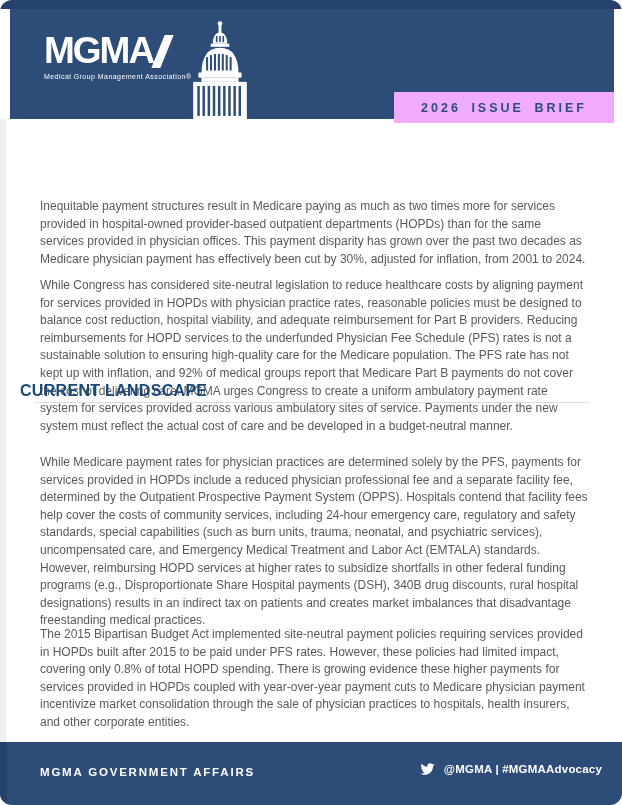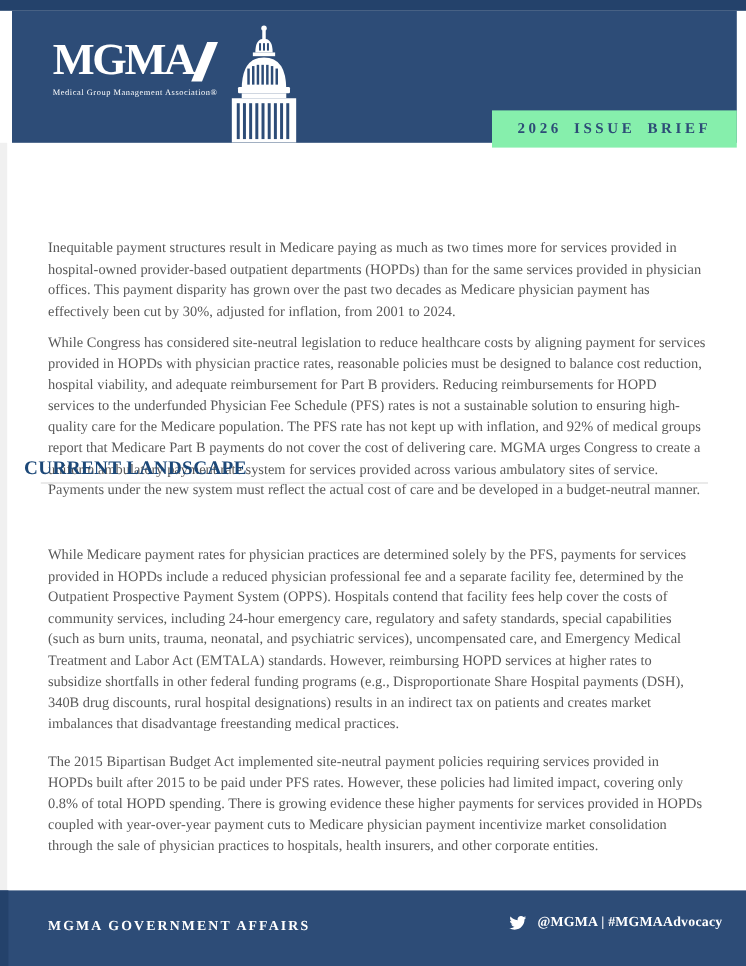--- a/index.html
+++ b/index.html
@@ -3,21 +3,22 @@
 <meta charset="utf-8">
 <style>
   * { margin: 0; padding: 0; box-sizing: border-box; }
   html, body { background: #ffffff; }
   .page {
     position: relative;
     width: 622px;
     height: 805px;
     background: #ffffff;
     overflow: hidden;
-    font-family: Liberation Serif, serif;
+    font-family: Liberation Sans, sans-serif;
+    border-radius: 12px;
   }
   
   .top-strip {
     position: absolute; left: 0; top: 0;
     width: 622px; height: 9px;
     background: #24426b;
   }
   
   .left-edge {
     position: absolute; left: 0; top: 119px;
@@ -57,22 +58,22 @@
     width: 76px; height: 99px;
   }
   .header-title {
     position: absolute; right: 16px; top: 30px;
     text-align: right; color: #ffffff;
     font-weight: 700; font-size: 17px; letter-spacing: 3.5px;
     line-height: 24px; white-space: nowrap; margin-top: 48px;
   }
   .badge {
     position: absolute; right: 8px; top: 92px;
-    width: 204px; height: 31px;
-    background: #86efac;
+    width: 220px; height: 31px;
+    background: #f0abfc;
     display: flex; align-items: center; justify-content: center;
     z-index: 3;
   }
   .badge-text {
     color: #2d4c77; font-weight: 700;
     font-size: 12.5px; letter-spacing: 3px; word-spacing: 4px;
     white-space: nowrap;
   }
   
   .doc-body {

